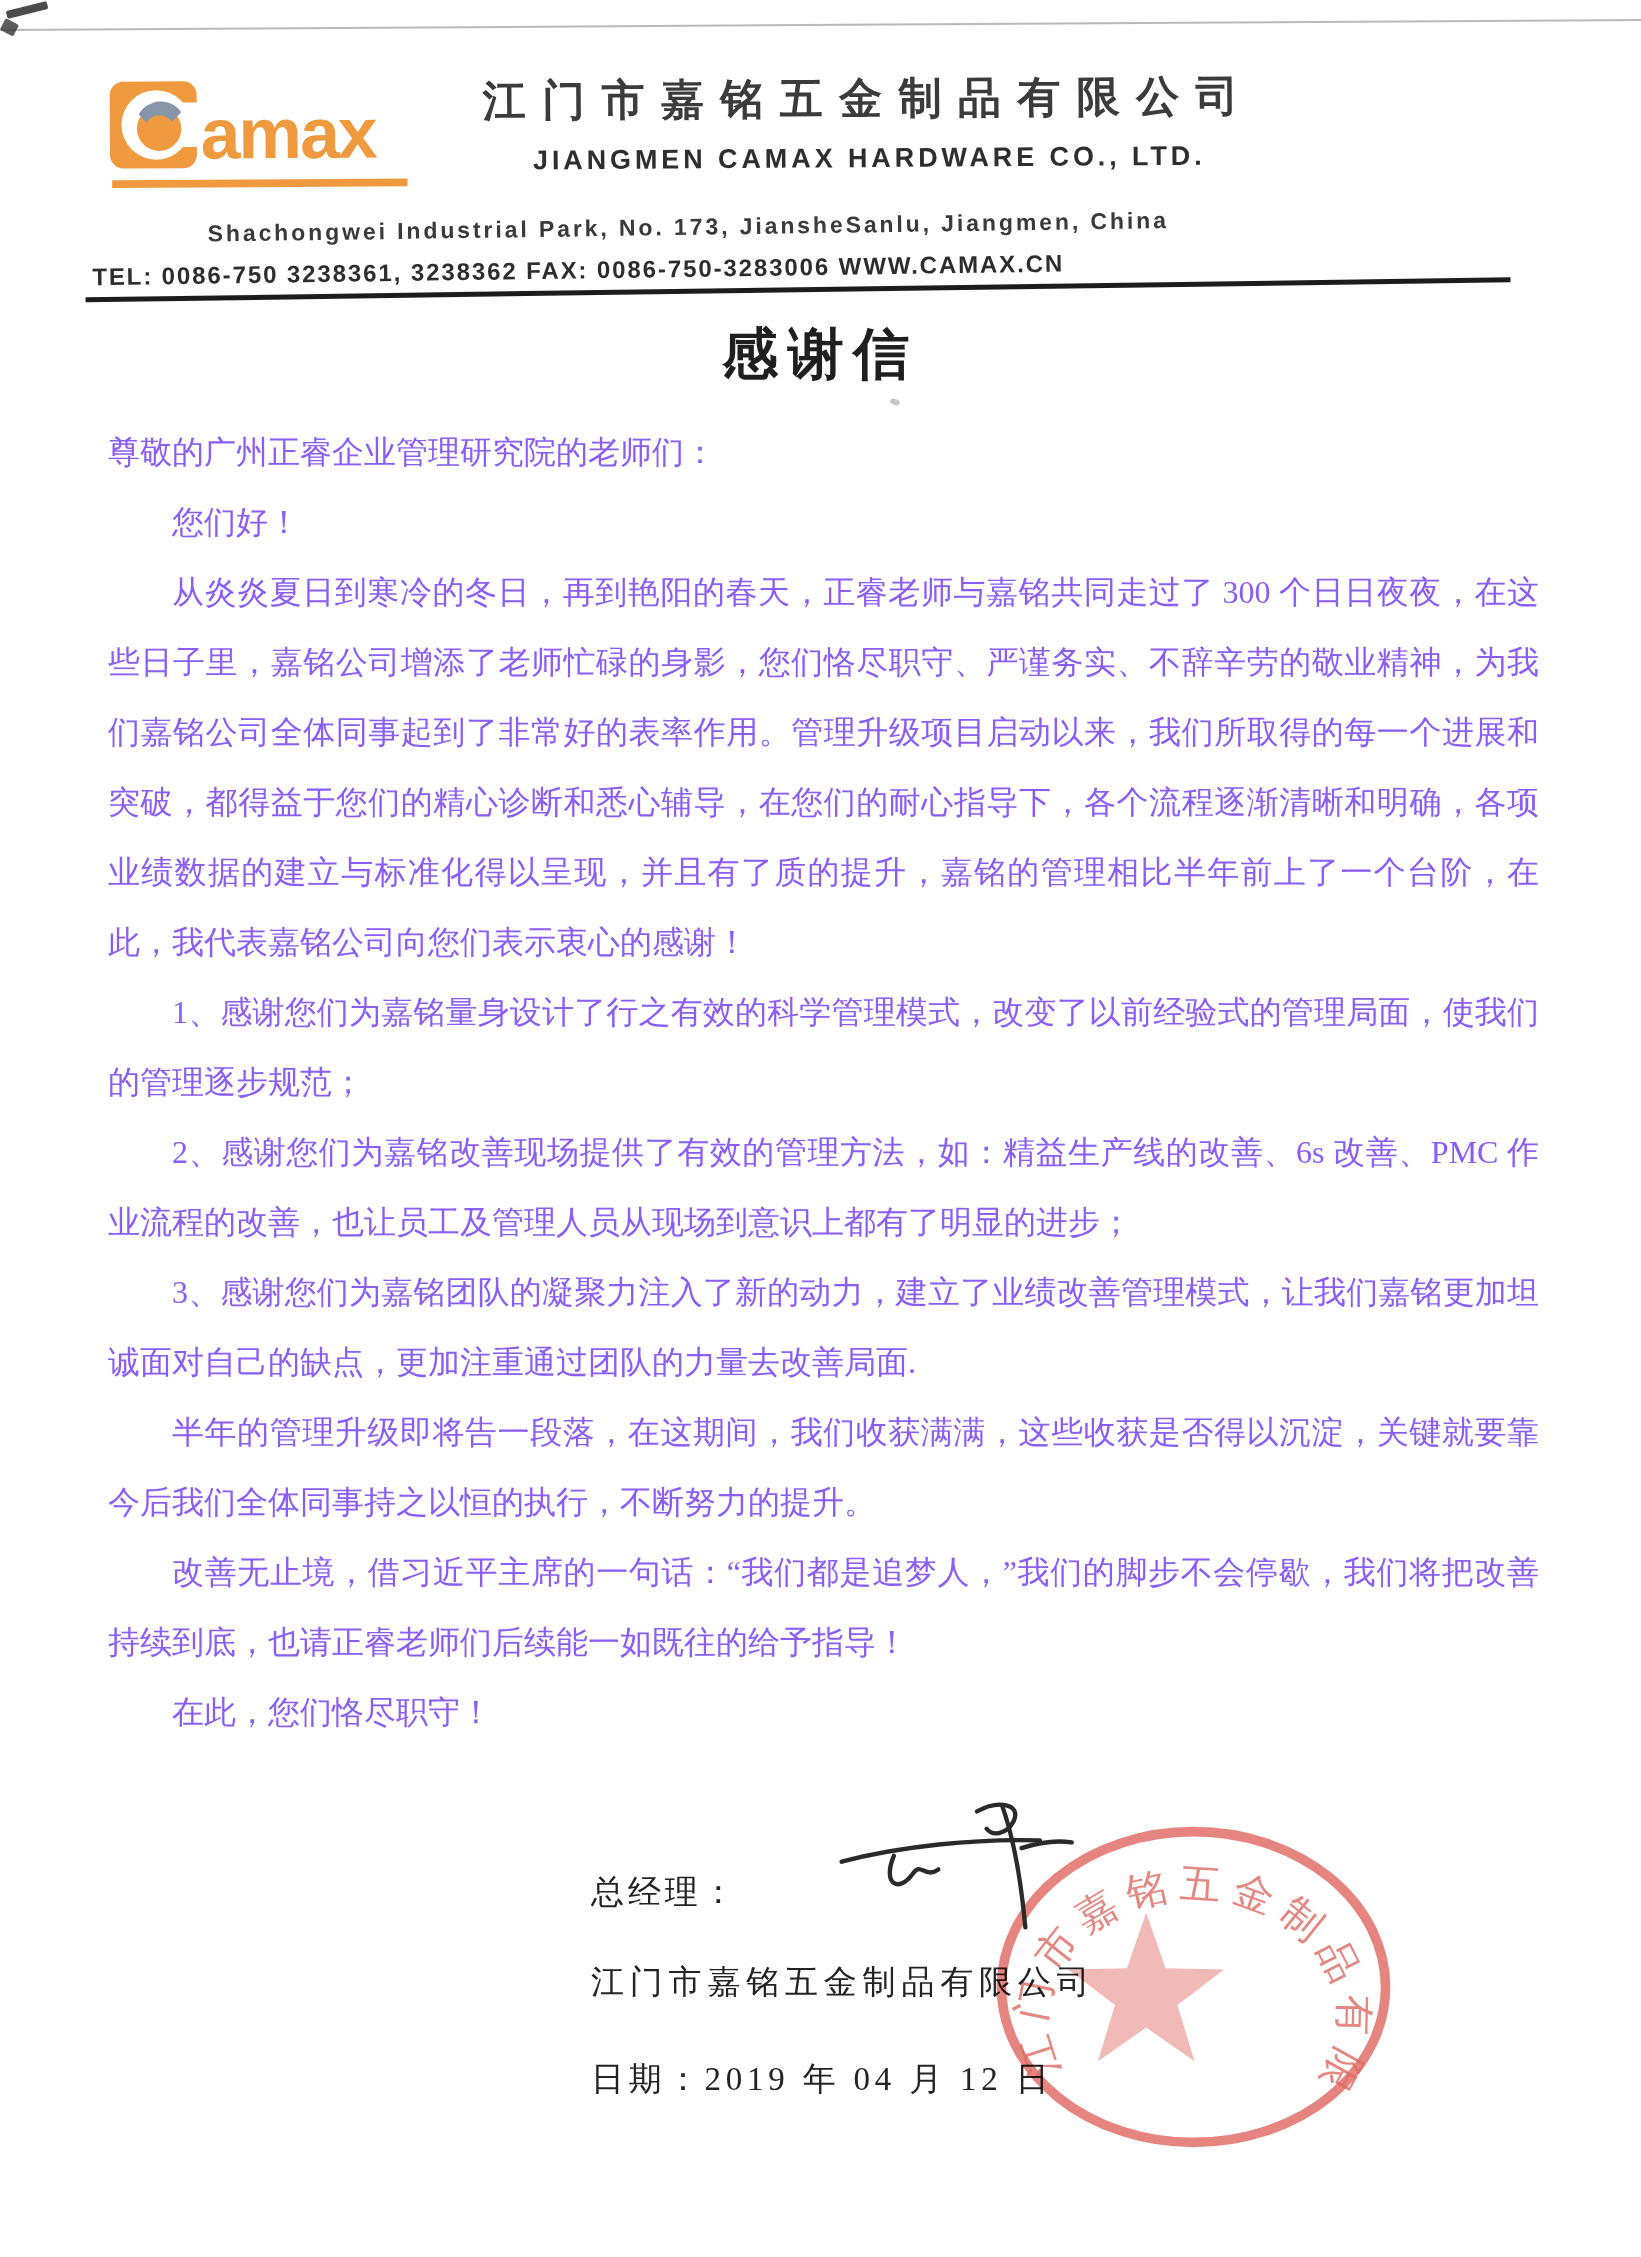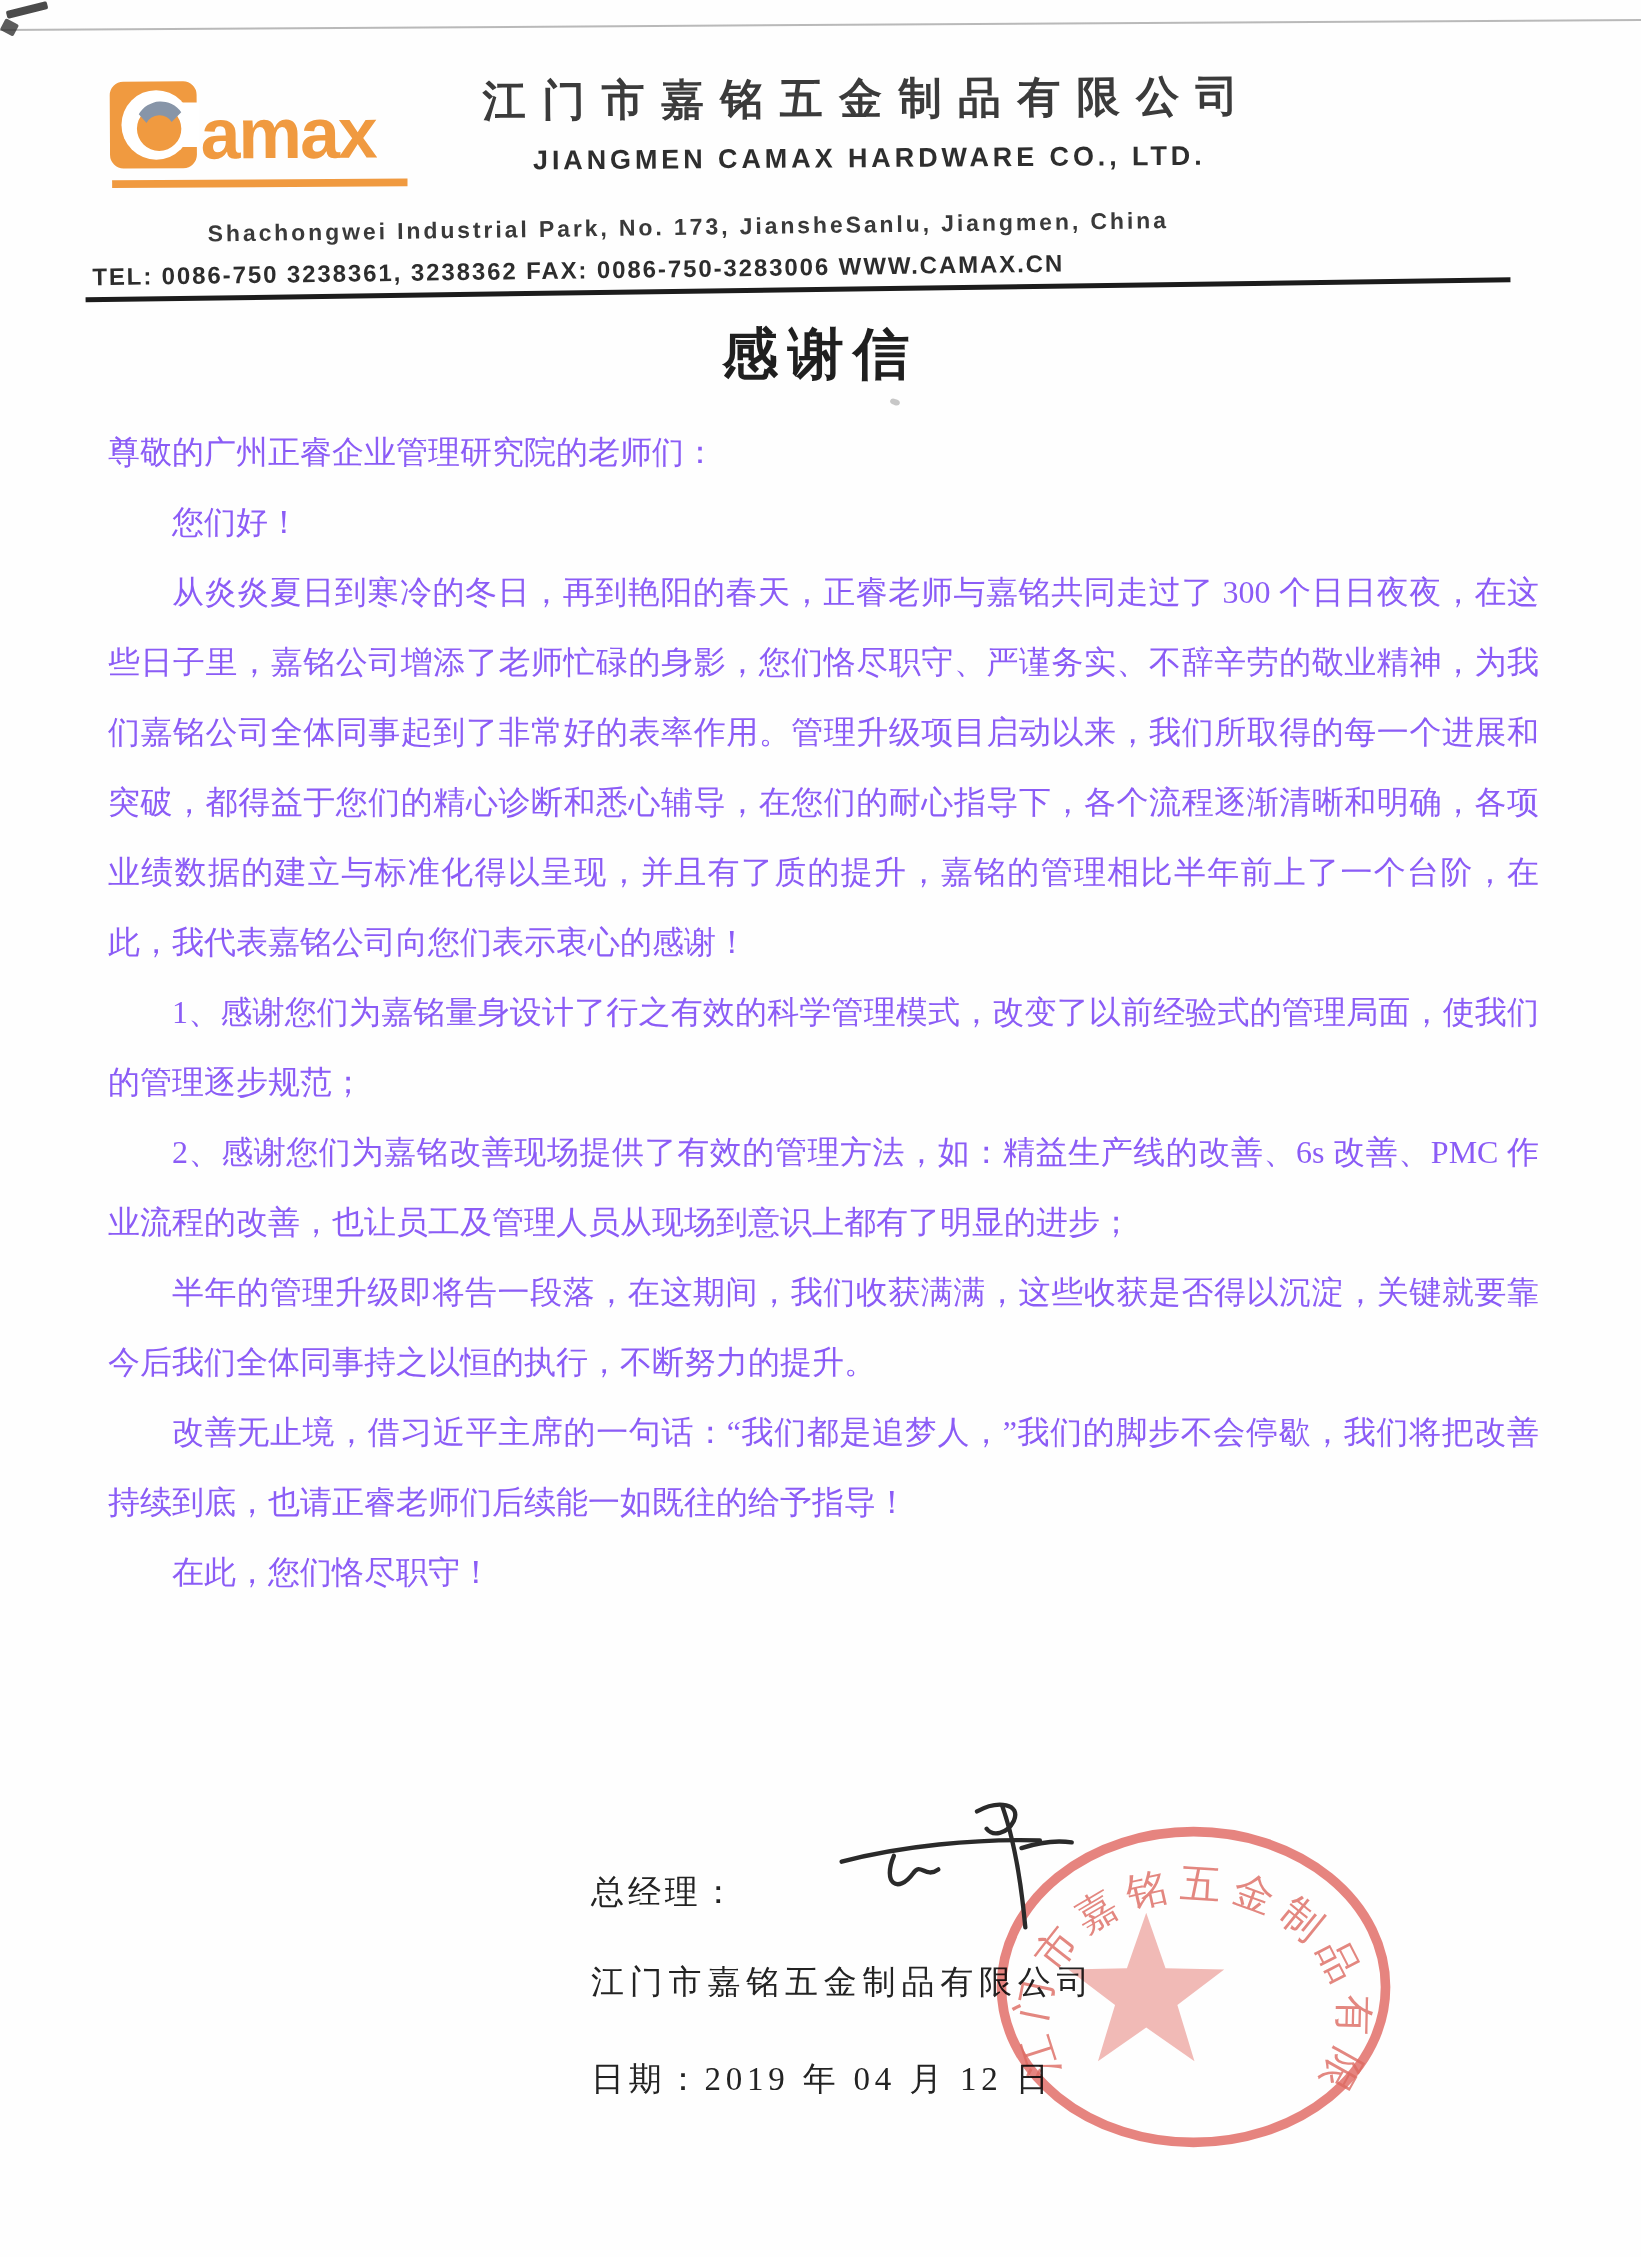--- a/index.html
+++ b/index.html
@@ -77,20 +77,21 @@
   </div>
 
   <div class="title">感谢信</div>
 
   <div class="body">
     <p class="salutation">尊敬的广州正睿企业管理研究院的老师们：</p>
     <p>您们好！</p>
     <p>从炎炎夏日到寒冷的冬日，再到艳阳的春天，正睿老师与嘉铭共同走过了 300 个日日夜夜，在这些日子里，嘉铭公司增添了老师忙碌的身影，您们恪尽职守、严谨务实、不辞辛劳的敬业精神，为我们嘉铭公司全体同事起到了非常好的表率作用。管理升级项目启动以来，我们所取得的每一个进展和突破，都得益于您们的精心诊断和悉心辅导，在您们的耐心指导下，各个流程逐渐清晰和明确，各项业绩数据的建立与标准化得以呈现，并且有了质的提升，嘉铭的管理相比半年前上了一个台阶，在此，我代表嘉铭公司向您们表示衷心的感谢！</p>
     <p>1、感谢您们为嘉铭量身设计了行之有效的科学管理模式，改变了以前经验式的管理局面，使我们的管理逐步规范；</p>
     <p>2、感谢您们为嘉铭改善现场提供了有效的管理方法，如：精益生产线的改善、6s 改善、PMC 作业流程的改善，也让员工及管理人员从现场到意识上都有了明显的进步；</p>
+    <p>3、感谢您们为嘉铭团队的凝聚力注入了新的动力，建立了业绩改善管理模式，让我们嘉铭更加坦诚面对自己的缺点，更加注重通过团队的力量去改善局面.</p>
     <p>半年的管理升级即将告一段落，在这期间，我们收获满满，这些收获是否得以沉淀，关键就要靠今后我们全体同事持之以恒的执行，不断努力的提升。</p>
     <p>改善无止境，借习近平主席的一句话：“我们都是追梦人，”我们的脚步不会停歇，我们将把改善持续到底，也请正睿老师们后续能一如既往的给予指导！</p>
     <p>在此，您们恪尽职守！</p>
   </div>
 
   <div class="sig-block">
     <div class="sig-role">总经理：</div>
     <div class="sig-company">江门市嘉铭五金制品有限公司</div>
     <div class="sig-date">日期：2019 年 04 月 12 日</div>
   </div>

